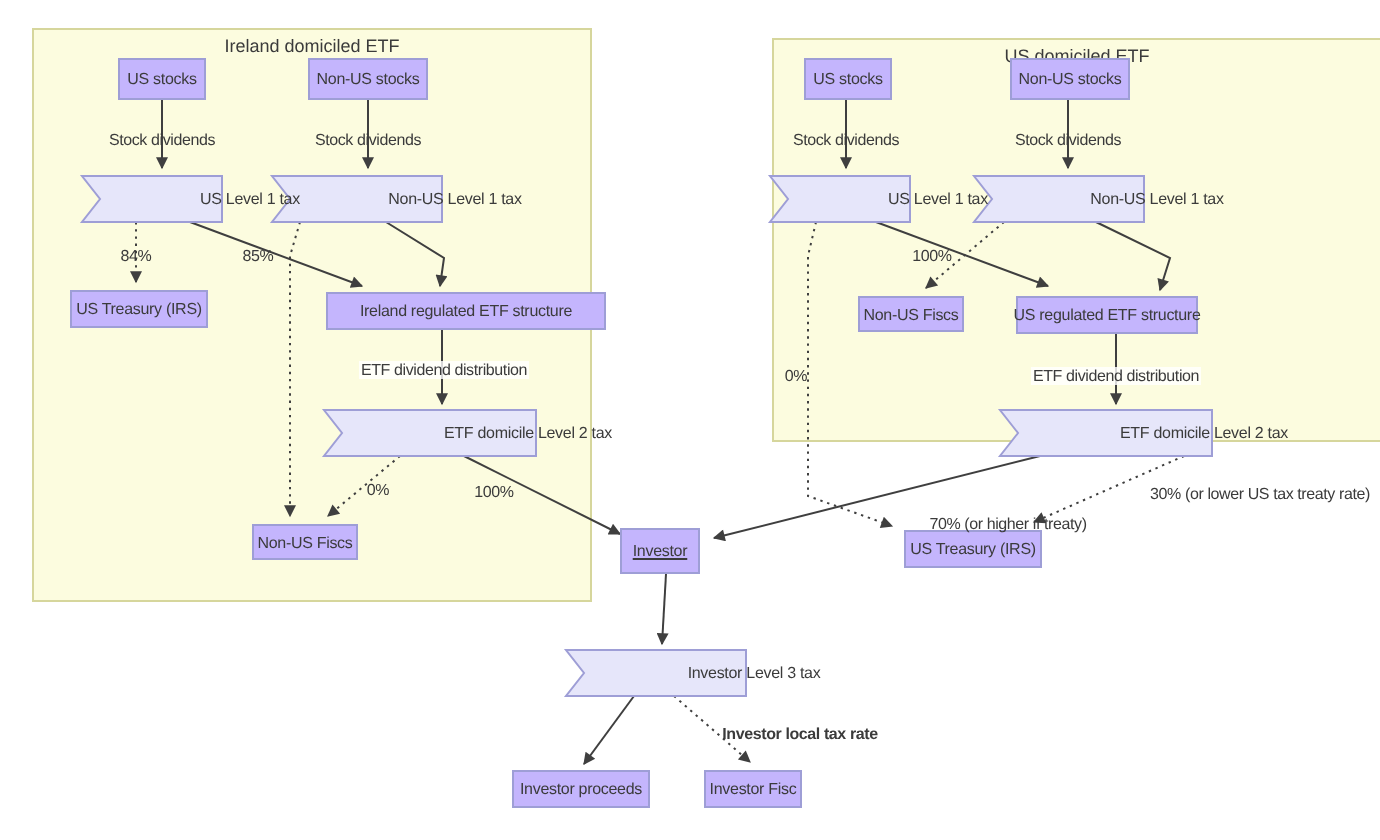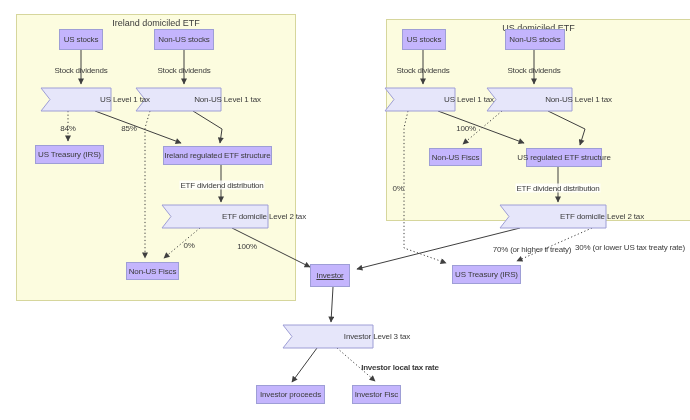--- a/index.html
+++ b/index.html
@@ -83,27 +83,27 @@
       <polygon points="385,88 455,88 455,111 385,111 394,99.5"></polygon>
       <polygon points="487,88 572,88 572,111 487,111 496,99.5"></polygon>
       <polygon points="500,205 606,205 606,228 500,228 509,216.5"></polygon>
       <polygon points="283,325 373,325 373,348 283,348 292,336.5"></polygon>
     </g>
   </svg>
 
   <div class="node" style="left:59px;top:29px;width:44px;height:21px;">US stocks</div>
   <div class="node" style="left:154px;top:29px;width:60px;height:21px;">Non-US stocks</div>
   <div class="node" style="left:35px;top:145px;width:69px;height:19px;">US Treasury (IRS)</div>
-  <div class="node" style="left:163px;top:146px;width:109px;height:19px;">Ireland regulated ETF structure</div>
+  <div class="node" style="left:163px;top:146px;width:140px;height:19px;">Ireland regulated ETF structure</div>
   <div class="node" style="left:126px;top:262px;width:53px;height:18px;">Non-US Fiscs</div>
 
   <div class="node" style="left:402px;top:29px;width:44px;height:21px;">US stocks</div>
   <div class="node" style="left:505px;top:29px;width:60px;height:21px;">Non-US stocks</div>
   <div class="node" style="left:429px;top:148px;width:53px;height:18px;">Non-US Fiscs</div>
-  <div class="node" style="left:526px;top:148px;width:76px;height:19px;">US regulated ETF structure</div>
+  <div class="node" style="left:508px;top:148px;width:91px;height:19px;">US regulated ETF structure</div>
   <div class="node" style="left:452px;top:265px;width:69px;height:19px;">US Treasury (IRS)</div>
 
   <div class="node" style="left:310px;top:264px;width:40px;height:23px;text-decoration:underline;">Investor</div>
   <div class="node" style="left:256px;top:385px;width:69px;height:19px;">Investor proceeds</div>
   <div class="node" style="left:352px;top:385px;width:49px;height:19px;">Investor Fisc</div>
 
   <div class="flag-label" style="left:51px;top:88px;width:60px;height:23px;">US Level 1 tax</div>
   <div class="flag-label" style="left:146px;top:88px;width:75px;height:23px;">Non-US Level 1 tax</div>
   <div class="flag-label" style="left:172px;top:205px;width:96px;height:23px;">ETF domicile Level 2 tax</div>
   <div class="flag-label" style="left:395px;top:88px;width:60px;height:23px;">US Level 1 tax</div>
@@ -117,18 +117,18 @@
   <div class="edge-label" style="left:129px;top:128px;">85%</div>
   <div class="edge-label bg" style="left:222px;top:185px;">ETF dividend distribution</div>
   <div class="edge-label" style="left:189px;top:245px;">0%</div>
   <div class="edge-label" style="left:247px;top:246px;">100%</div>
 
   <div class="edge-label" style="left:423px;top:70px;">Stock dividends</div>
   <div class="edge-label" style="left:534px;top:70px;">Stock dividends</div>
   <div class="edge-label" style="left:466px;top:128px;">100%</div>
   <div class="edge-label" style="left:398px;top:188px;">0%</div>
   <div class="edge-label bg" style="left:558px;top:188px;">ETF dividend distribution</div>
-  <div class="edge-label" style="left:504px;top:249px;margin-left:28px;">70% (or higher if treaty)</div>
+  <div class="edge-label" style="left:504px;top:262px;">70% (or higher if treaty)</div>
   <div class="edge-label" style="left:609px;top:247px;margin-left:21px;">30% (or lower US tax treaty rate)</div>
 
   <div class="edge-label" style="left:400px;top:367px;font-weight:bold;">Investor local tax rate</div>
 
 </div>
 
 </body></html>

